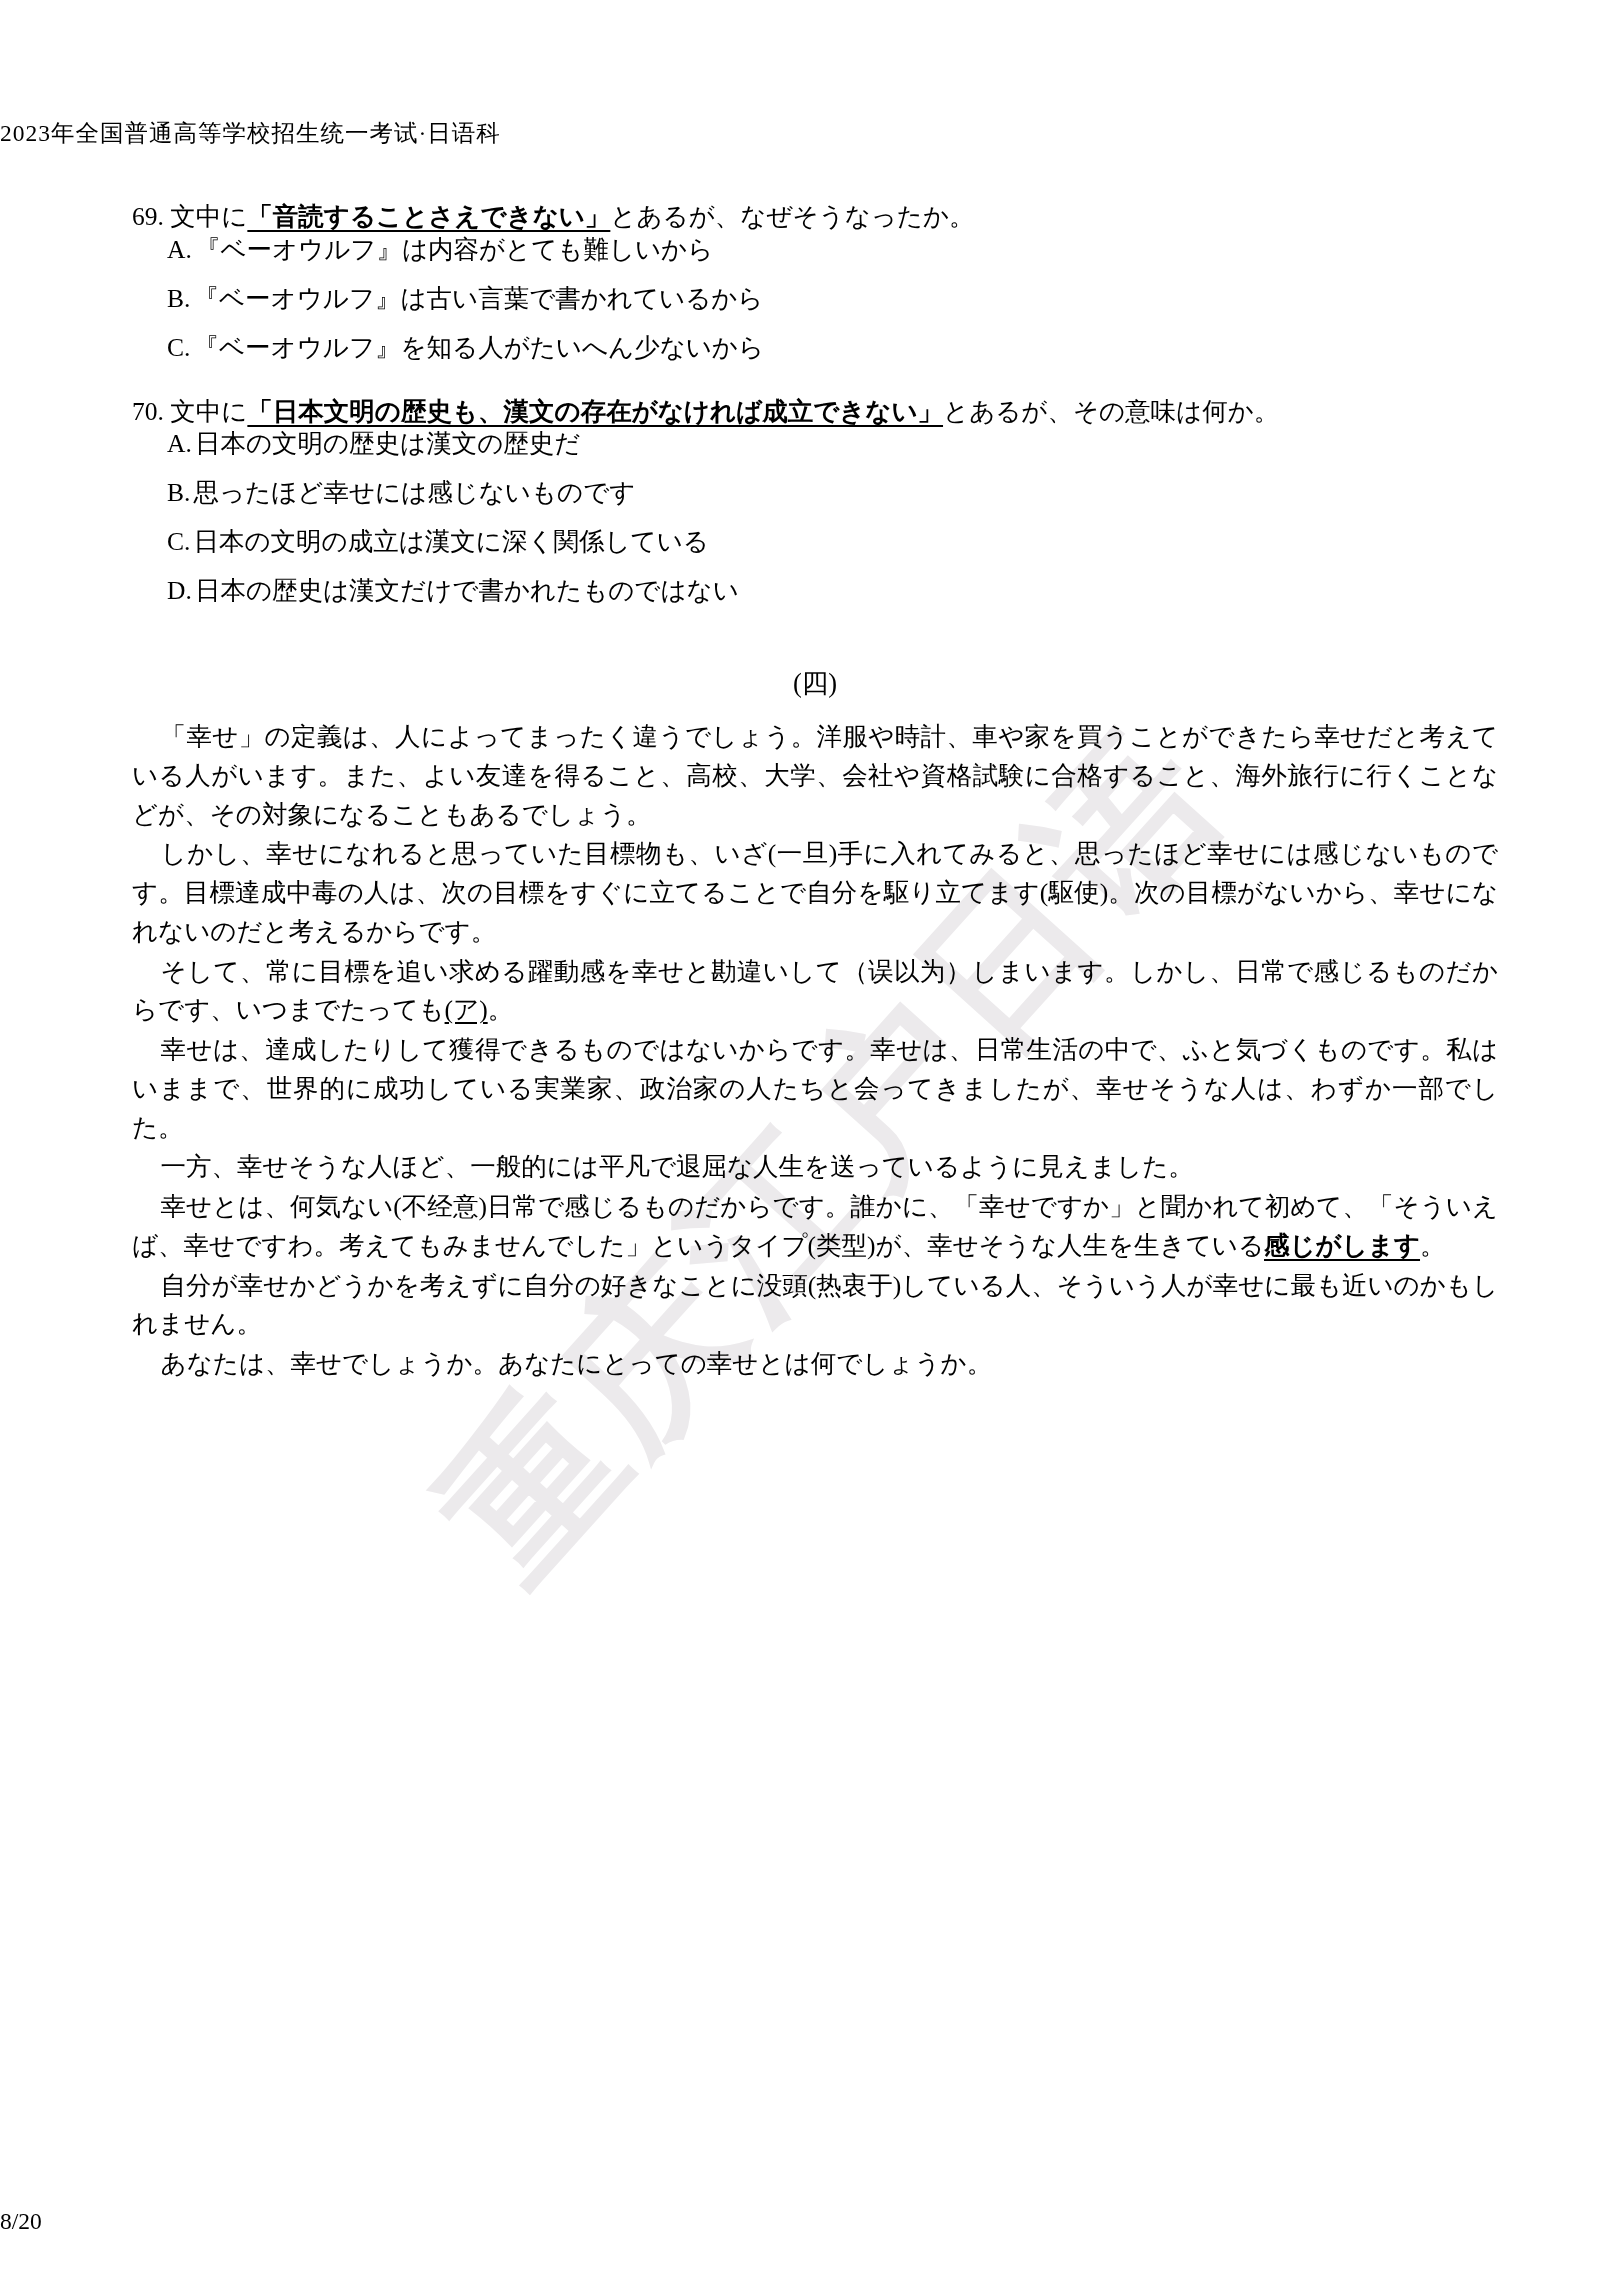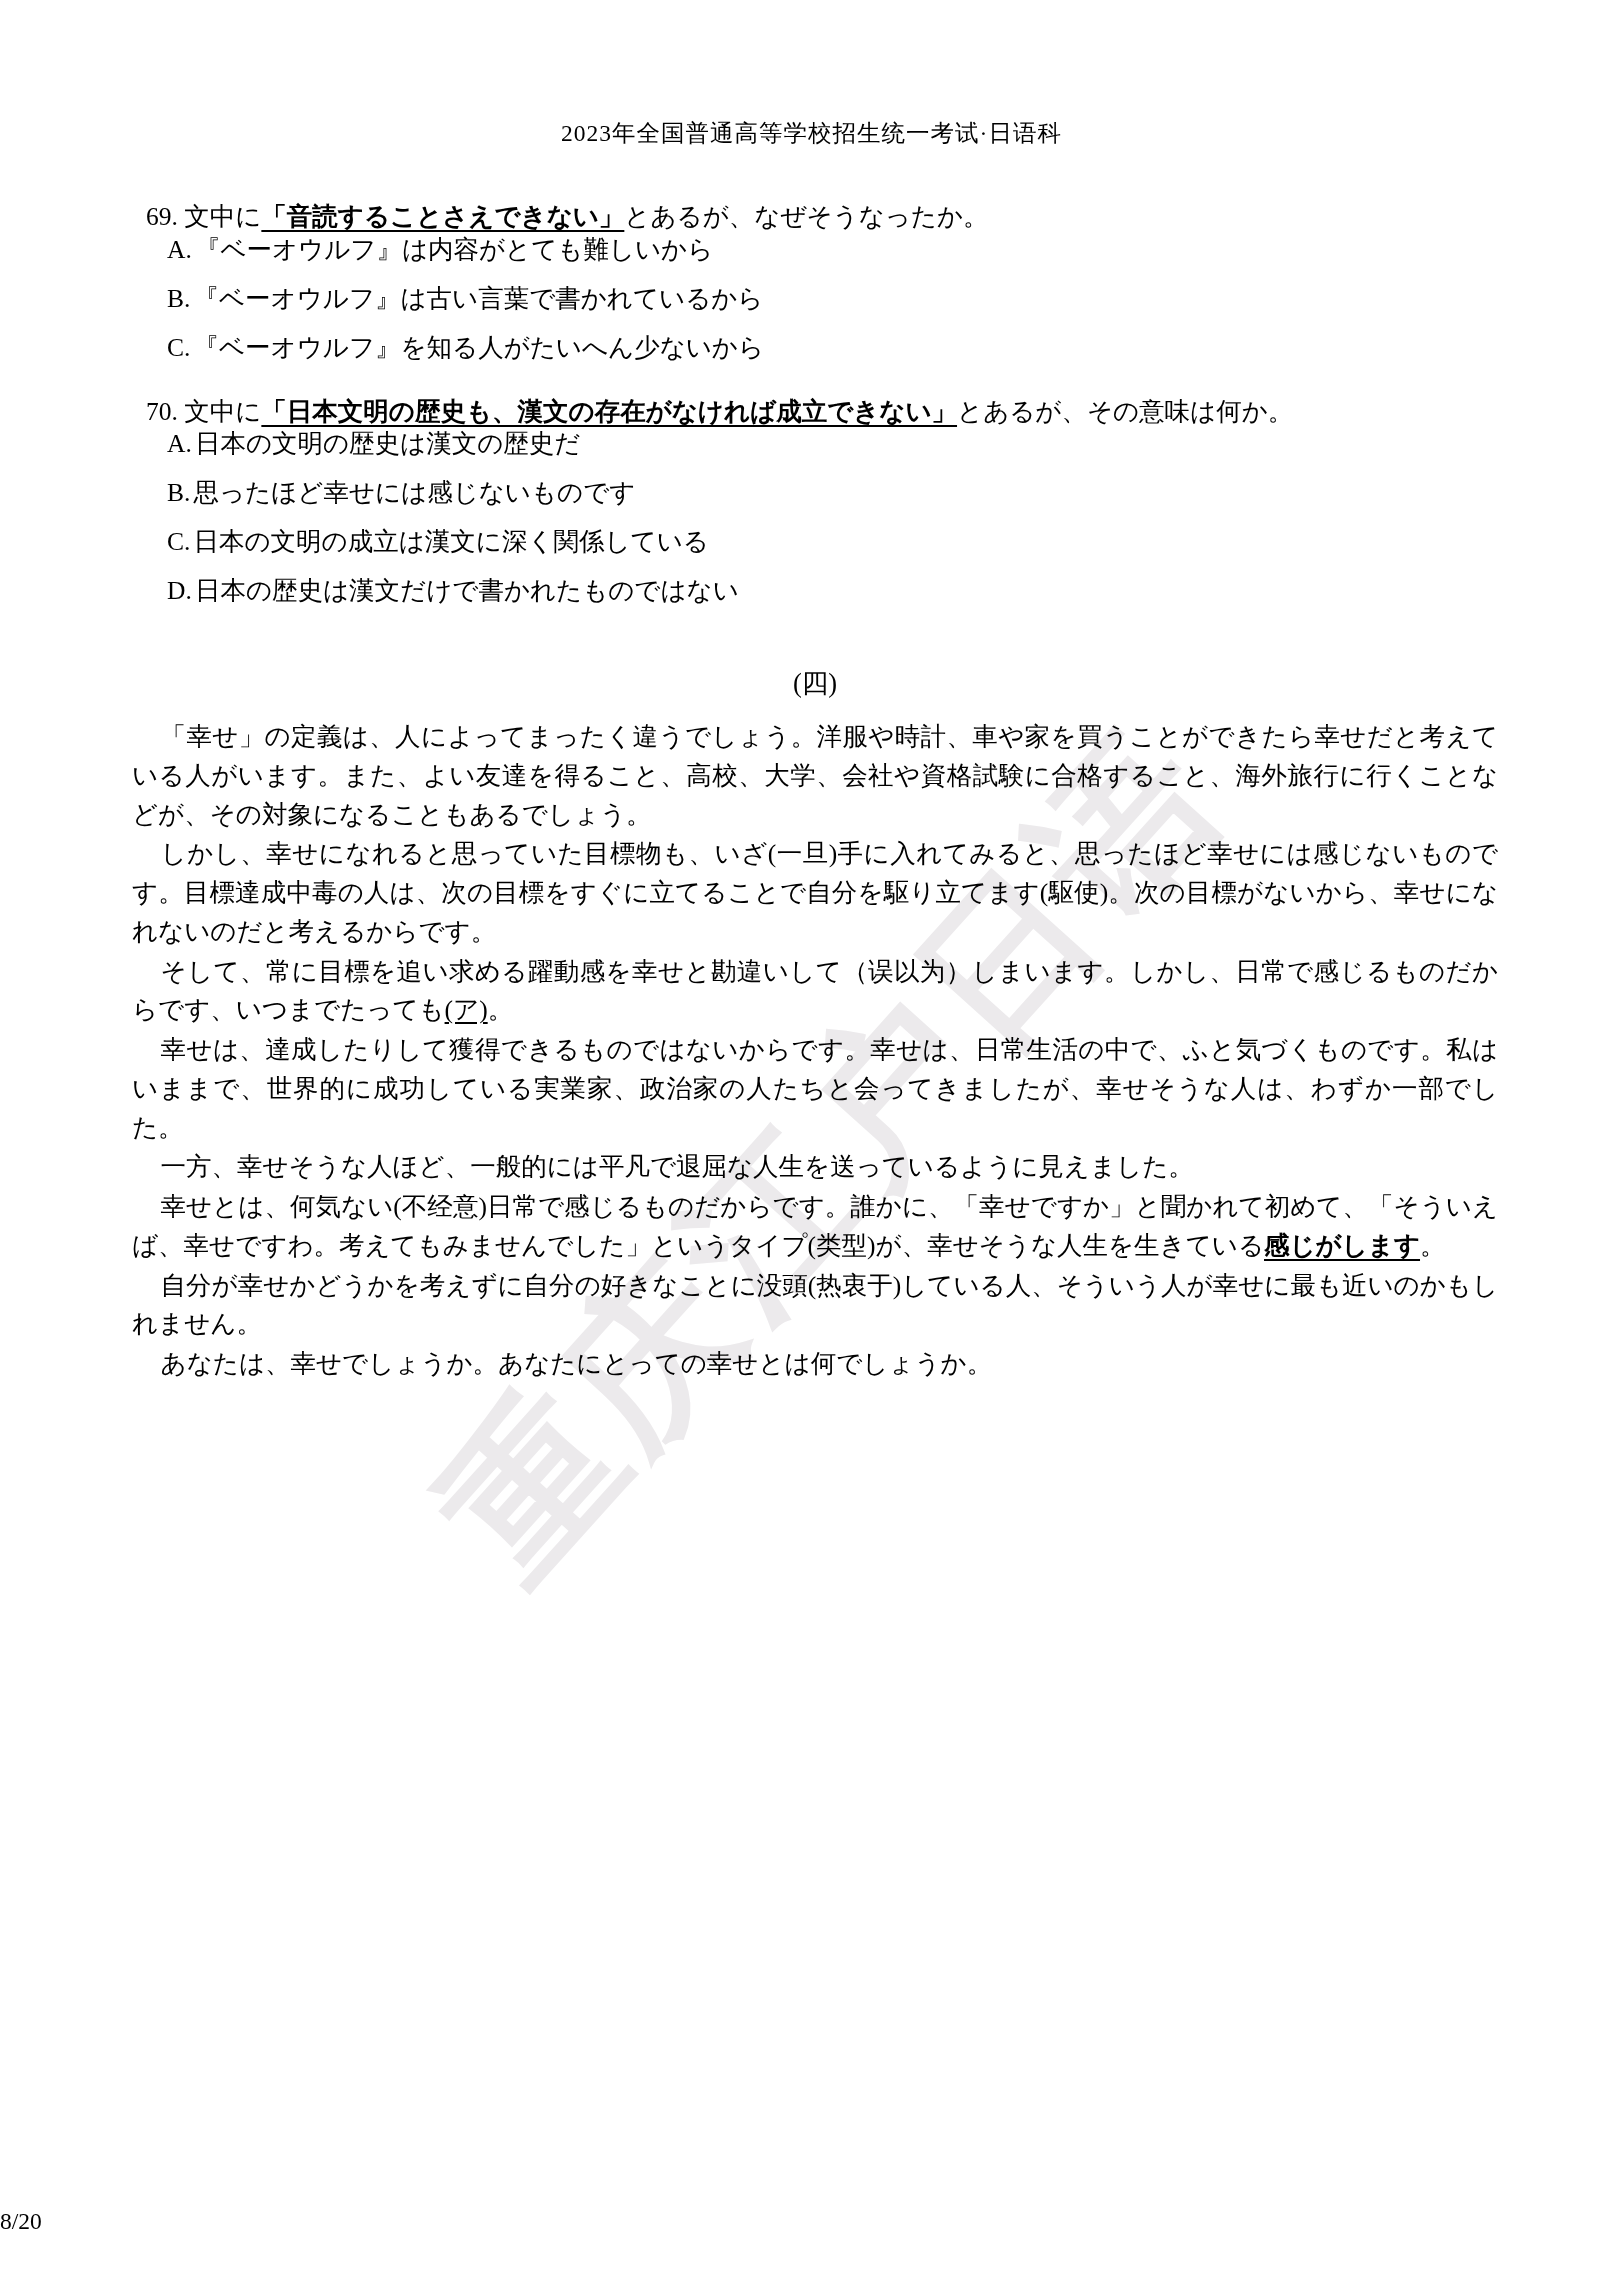--- a/index.html
+++ b/index.html
@@ -42,21 +42,21 @@
     transform: rotate(-48deg);
     white-space: nowrap;
     line-height: 1;
   }
   
   .doc-header {
     position: absolute;
     top: 117px;
     left: 0;
     width: 1623px;
-    text-align: center;
+    text-align: left;
     font-size: 23.5px;
     letter-spacing: 1px;
     z-index: 2;
   }
   
   .doc-footer {
     position: absolute;
     bottom: 60px;
     left: 0;
     width: 1623px;
@@ -73,21 +73,20 @@
     z-index: 2;
   }
   .qline {
     font-size: 25.5px;
     line-height: 1.0;
     margin: 0 0 4.1px 0;
     white-space: nowrap;
   }
   .q-stem {
     margin-bottom: 7.1px;
-    margin-left: 14px;
   }
   .q-underline-bold {
     font-weight: bold;
     text-decoration: underline;
     text-underline-offset: 5.1px;
   }
   .opt {
     font-size: 25.5px;
     line-height: 1.0;
     margin: 0 0 5.1px 0;

